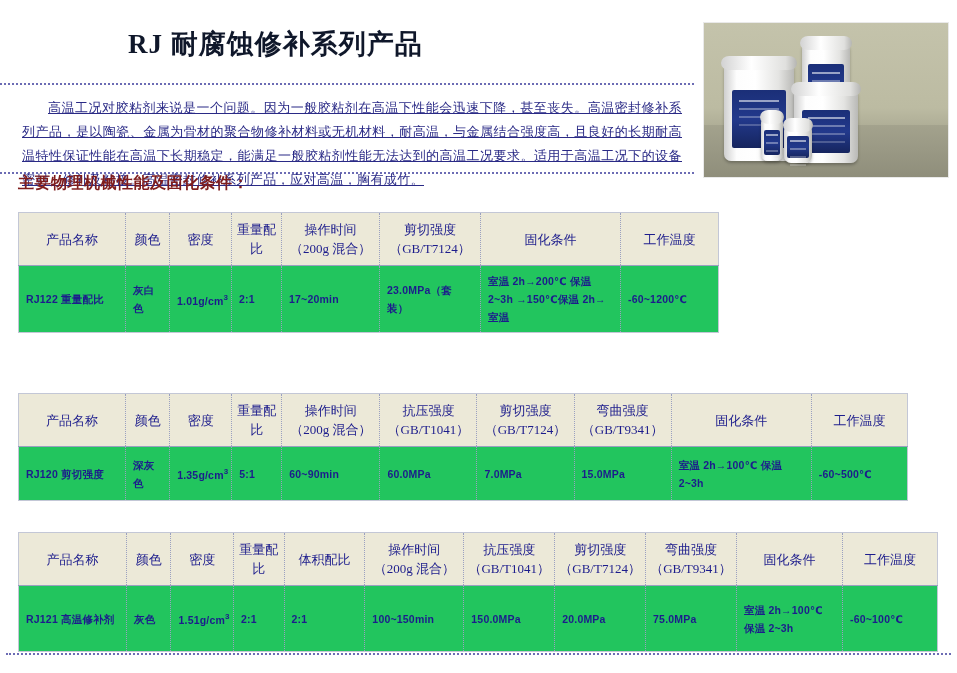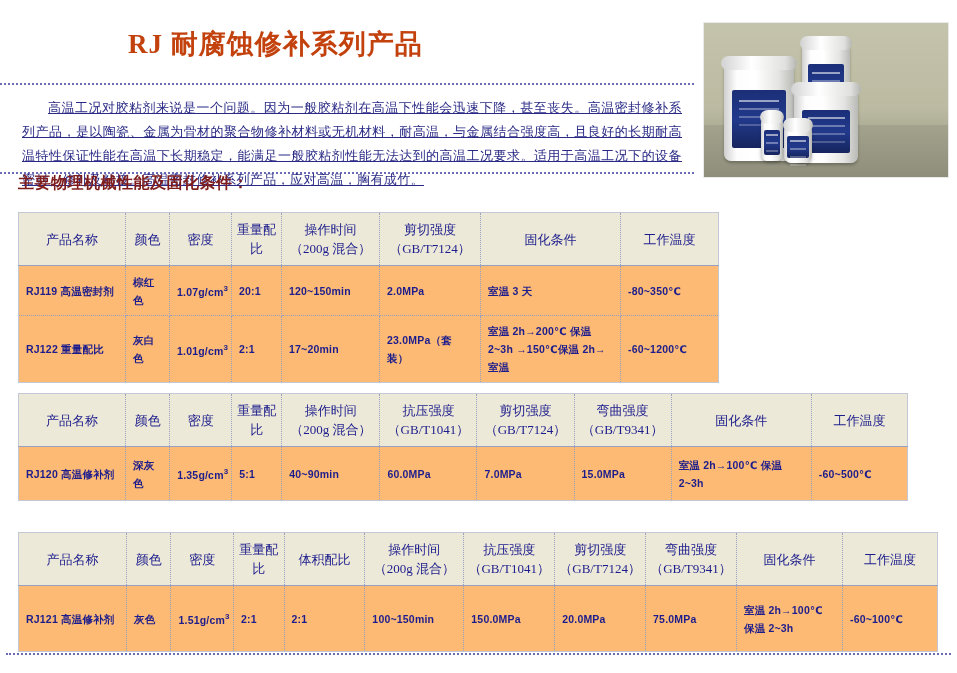--- a/index.html
+++ b/index.html
@@ -16,21 +16,21 @@
   }
 
   
   .page-title {
     position: absolute;
     left: 128px;
     top: 26px;
     font-family: "Liberation Serif", "DejaVu Serif", serif;
     font-size: 27px;
     font-weight: bold;
-    color: #c2410c;
+    color: #0f172a;
     letter-spacing: 1px;
     white-space: nowrap;
   }
 
   .product-photo {
     position: absolute;
     left: 703px;
     top: 22px;
     width: 244px;
     height: 154px;
@@ -113,21 +113,21 @@
     color: #7f1d1d;
     letter-spacing: .5px;
     white-space: nowrap;
   }
 
   
   .spec-table {
     position: absolute;
     border-collapse: collapse;
     table-layout: fixed;
-    background: #fdba74;
+    background: #22c55e;
     border: 1px solid #c3c7d6;
   }
   .spec-table th,
   .spec-table td {
     border: 1px dotted #9aa0c0;
     color: #1c1c8c;
     vertical-align: middle;
   }
   .spec-table th {
     background: #ece9d8;
@@ -220,30 +220,20 @@
       <th><span>重量配比</span></th>
       <th><span style="white-space:pre-line">操作时间
 （200g 混合）</span></th>
       <th><span style="white-space:pre-line">剪切强度
 （GB/T7124）</span></th>
       <th>固化条件</th>
       <th>工作温度</th>
     </tr>
   </thead>
   <tbody>
-    <tr>
-      <td>RJ119 高温密封剂</td>
-      <td>棕红色</td>
-      <td class="unit"><span>1.07g/cm</span><sup>3</sup></td>
-      <td>20:1</td>
-      <td>120~150min</td>
-      <td>2.0MPa</td>
-      <td>室温 3 天</td>
-      <td>-80~350℃</td>
-    </tr>
     <tr>
       <td>RJ122 重量配比</td>
       <td>灰白色</td>
       <td class="unit"><span>1.01g/cm</span><sup>3</sup></td>
       <td>2:1</td>
       <td>17~20min</td>
       <td>23.0MPa（套装）</td>
       <td>室温 2h→200℃ 保温 2~3h →150℃保温 2h→室温</td>
       <td>-60~1200℃</td>
     </tr>
@@ -276,25 +266,25 @@
       <th><span style="white-space:pre-line">剪切强度
 （GB/T7124）</span></th>
       <th><span style="white-space:pre-line">弯曲强度
 （GB/T9341）</span></th>
       <th>固化条件</th>
       <th>工作温度</th>
     </tr>
   </thead>
   <tbody>
     <tr>
-      <td>RJ120 高温修补剂</td>
+      <td>RJ120 剪切强度</td>
       <td>深灰色</td>
       <td class="unit"><span>1.35g/cm</span><sup>3</sup></td>
       <td>5:1</td>
-      <td>40~90min</td>
+      <td>60~90min</td>
       <td>60.0MPa</td>
       <td>7.0MPa</td>
       <td>15.0MPa</td>
       <td>室温 2h→100℃ 保温 2~3h</td>
       <td>-60~500℃</td>
     </tr>
   </tbody>
 </table>
 
 <table class="spec-table" id="table3">

